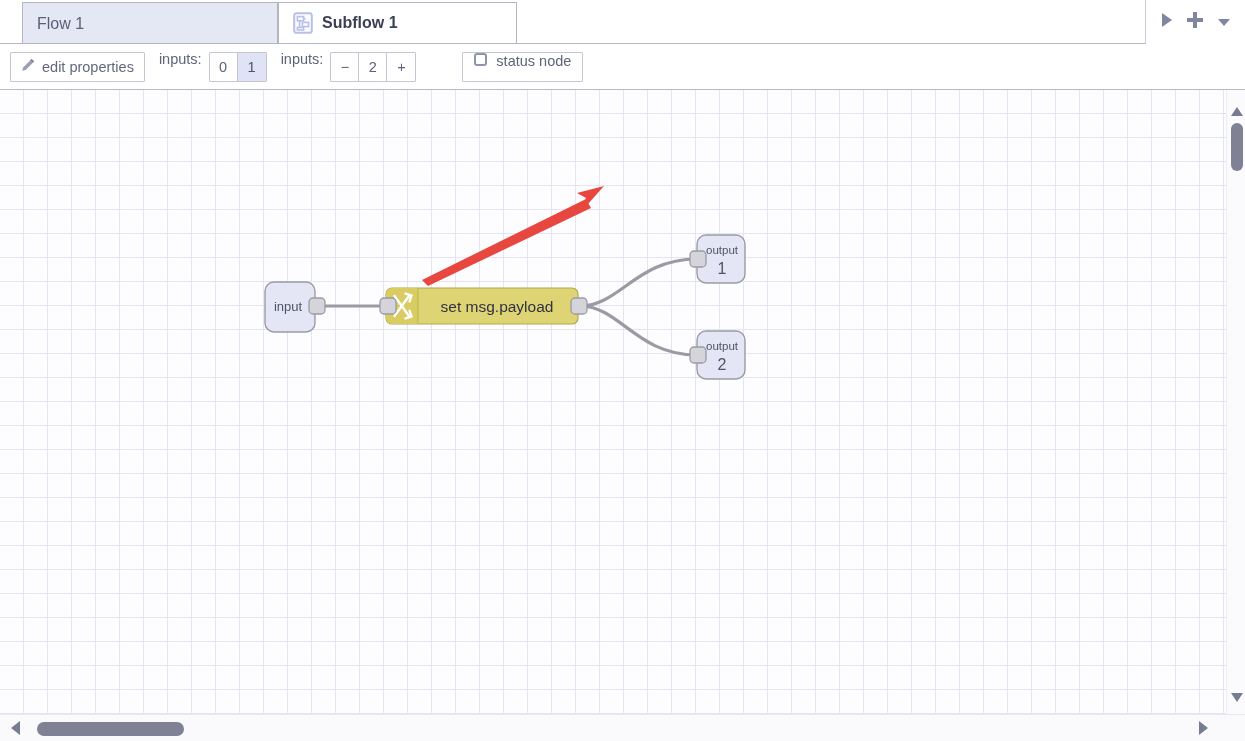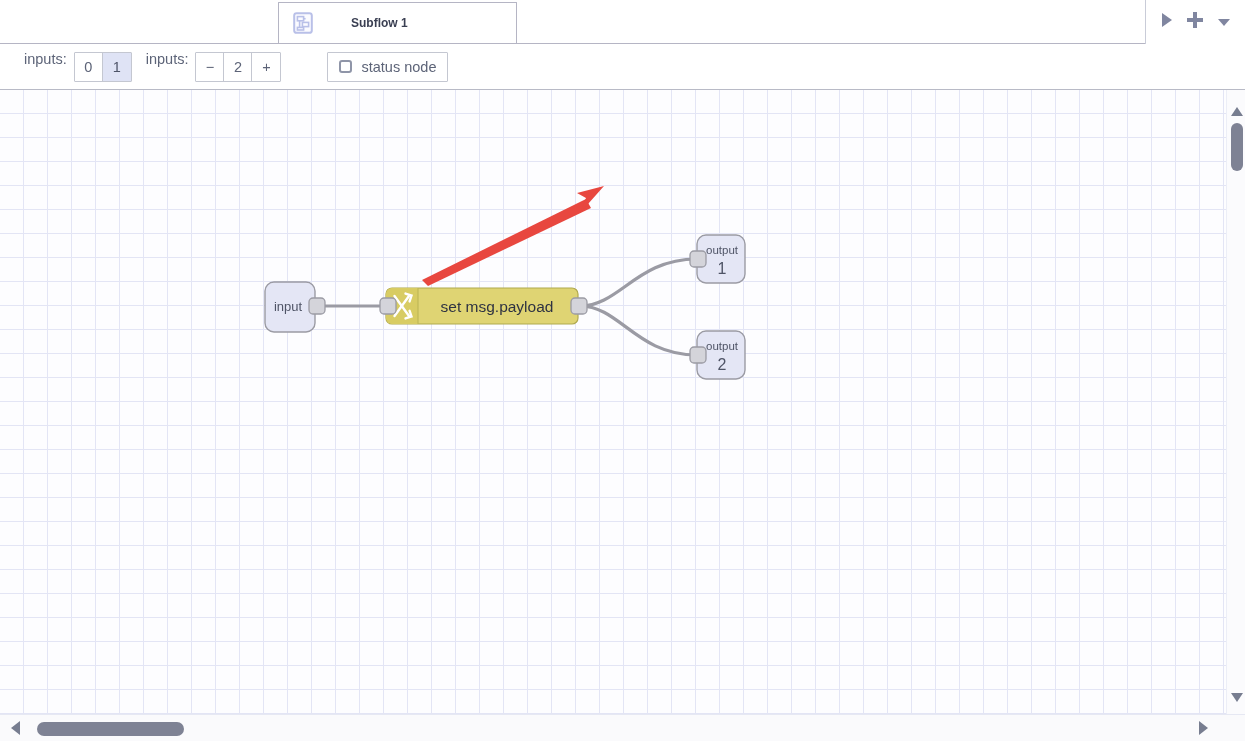--- a/index.html
+++ b/index.html
@@ -47,25 +47,24 @@
     user-select: none;
   }
   .tab.inactive {
     background: #e4e7f4;
     color: #5a6177;
     font-size: 16px;
   }
   .tab.active {
     background: #ffffff;
     color: #3a3f52;
-    font-size: 12px;
+    font-size: 16px;
     font-weight: bold;
     border-bottom: 1px solid #fff;
     z-index: 3;
-    gap: 29px;
   }
   .tab-flow1 { left: 22px; width: 256px; }
   .tab-sub1  { left: 278px; width: 239px; }
   .tab-rest {
     position: absolute;
     left: 517px; top: 2px;
     width: 628px; height: 42px;
     border-bottom: 1px solid #b5b5c4;
     background: #fff;
   }
@@ -143,21 +142,21 @@
   }
   .seg-cell:last-child { border-right: none; }
   .seg-cell.selected { background: #dfe3f5; color: #4e5468; }
   .seg-cell.readonly { cursor: default; }
 
   .chk-btn {
     height: 30px;
     border: 1px solid #c4c7d1;
     background: #fff;
     display: inline-flex;
-    align-items: center;
+    align-items: flex-start;
     padding: 0 11px;
     cursor: pointer;
     margin-left: 46px;
     border-radius: 1px;
   }
   .chkbox {
     width: 13px; height: 13px;
     border: 2px solid #8f95a8;
     border-radius: 3px;
     margin-right: 9px;
@@ -233,20 +232,23 @@
 </style>
 </head>
 <body>
 
 <div id="app">
 
   <div class="tabbar">
 
     <div class="tabs-region">
 
+      <div class="tab inactive tab-flow1">
+        <span class="tab-label">Flow 1</span>
+      </div>
 
       <div class="tab active tab-sub1">
         <span class="subflow-icon">
           <svg width="20" height="22" viewBox="0 0 20 22">
             <rect x="1.2" y="1.2" width="17.6" height="19.6" rx="2.4" ry="2.4" fill="#fbfbff" stroke="#b9c0e8" stroke-width="2"></rect>
             <rect x="4.4" y="4.6" width="6.2" height="4.2" fill="none" stroke="#b9c0e8" stroke-width="1.6"></rect>
             <rect x="9.4" y="10.4" width="6.2" height="4.2" fill="none" stroke="#b9c0e8" stroke-width="1.6"></rect>
             <rect x="4.4" y="15.4" width="6.2" height="2.6" fill="none" stroke="#b9c0e8" stroke-width="1.6"></rect>
             <line x1="10.6" y1="6.7" x2="12.6" y2="6.7" stroke="#b9c0e8" stroke-width="1.6"></line>
             <line x1="6.6" y1="8.8" x2="6.6" y2="15.4" stroke="#b9c0e8" stroke-width="1.6"></line>
@@ -272,20 +274,29 @@
       <span class="ico">
         <svg width="14" height="10" viewBox="0 0 14 10">
             <path d="M1 2 L13 2 L7 9 Z" fill="#8086a0"></path>
           </svg>
       </span>
     </div>
   </div>
 
   <div class="toolbar">
 
+    <div class="tb-btn">
+      <span class="pencil-icon">
+        <svg width="14" height="14" viewBox="0 0 14 14">
+          <path d="M10.6 0.9 L13.1 3.4 L4.6 11.9 L1.2 12.8 L2.1 9.4 Z" fill="#9aa0b4"></path>
+          <path d="M10.6 0.9 L13.1 3.4 L11.9 4.6 L9.4 2.1 Z" fill="#7b8196"></path>
+        </svg>
+      </span>
+      <span>edit properties</span>
+    </div>
 
     <span class="tb-label">inputs:</span>
     <div class="seg">
       <span class="seg-cell">0</span>
       <span class="seg-cell selected">1</span>
     </div>
 
     <span class="tb-label">inputs:</span>
     <div class="seg">
       <span class="seg-cell">−</span>

